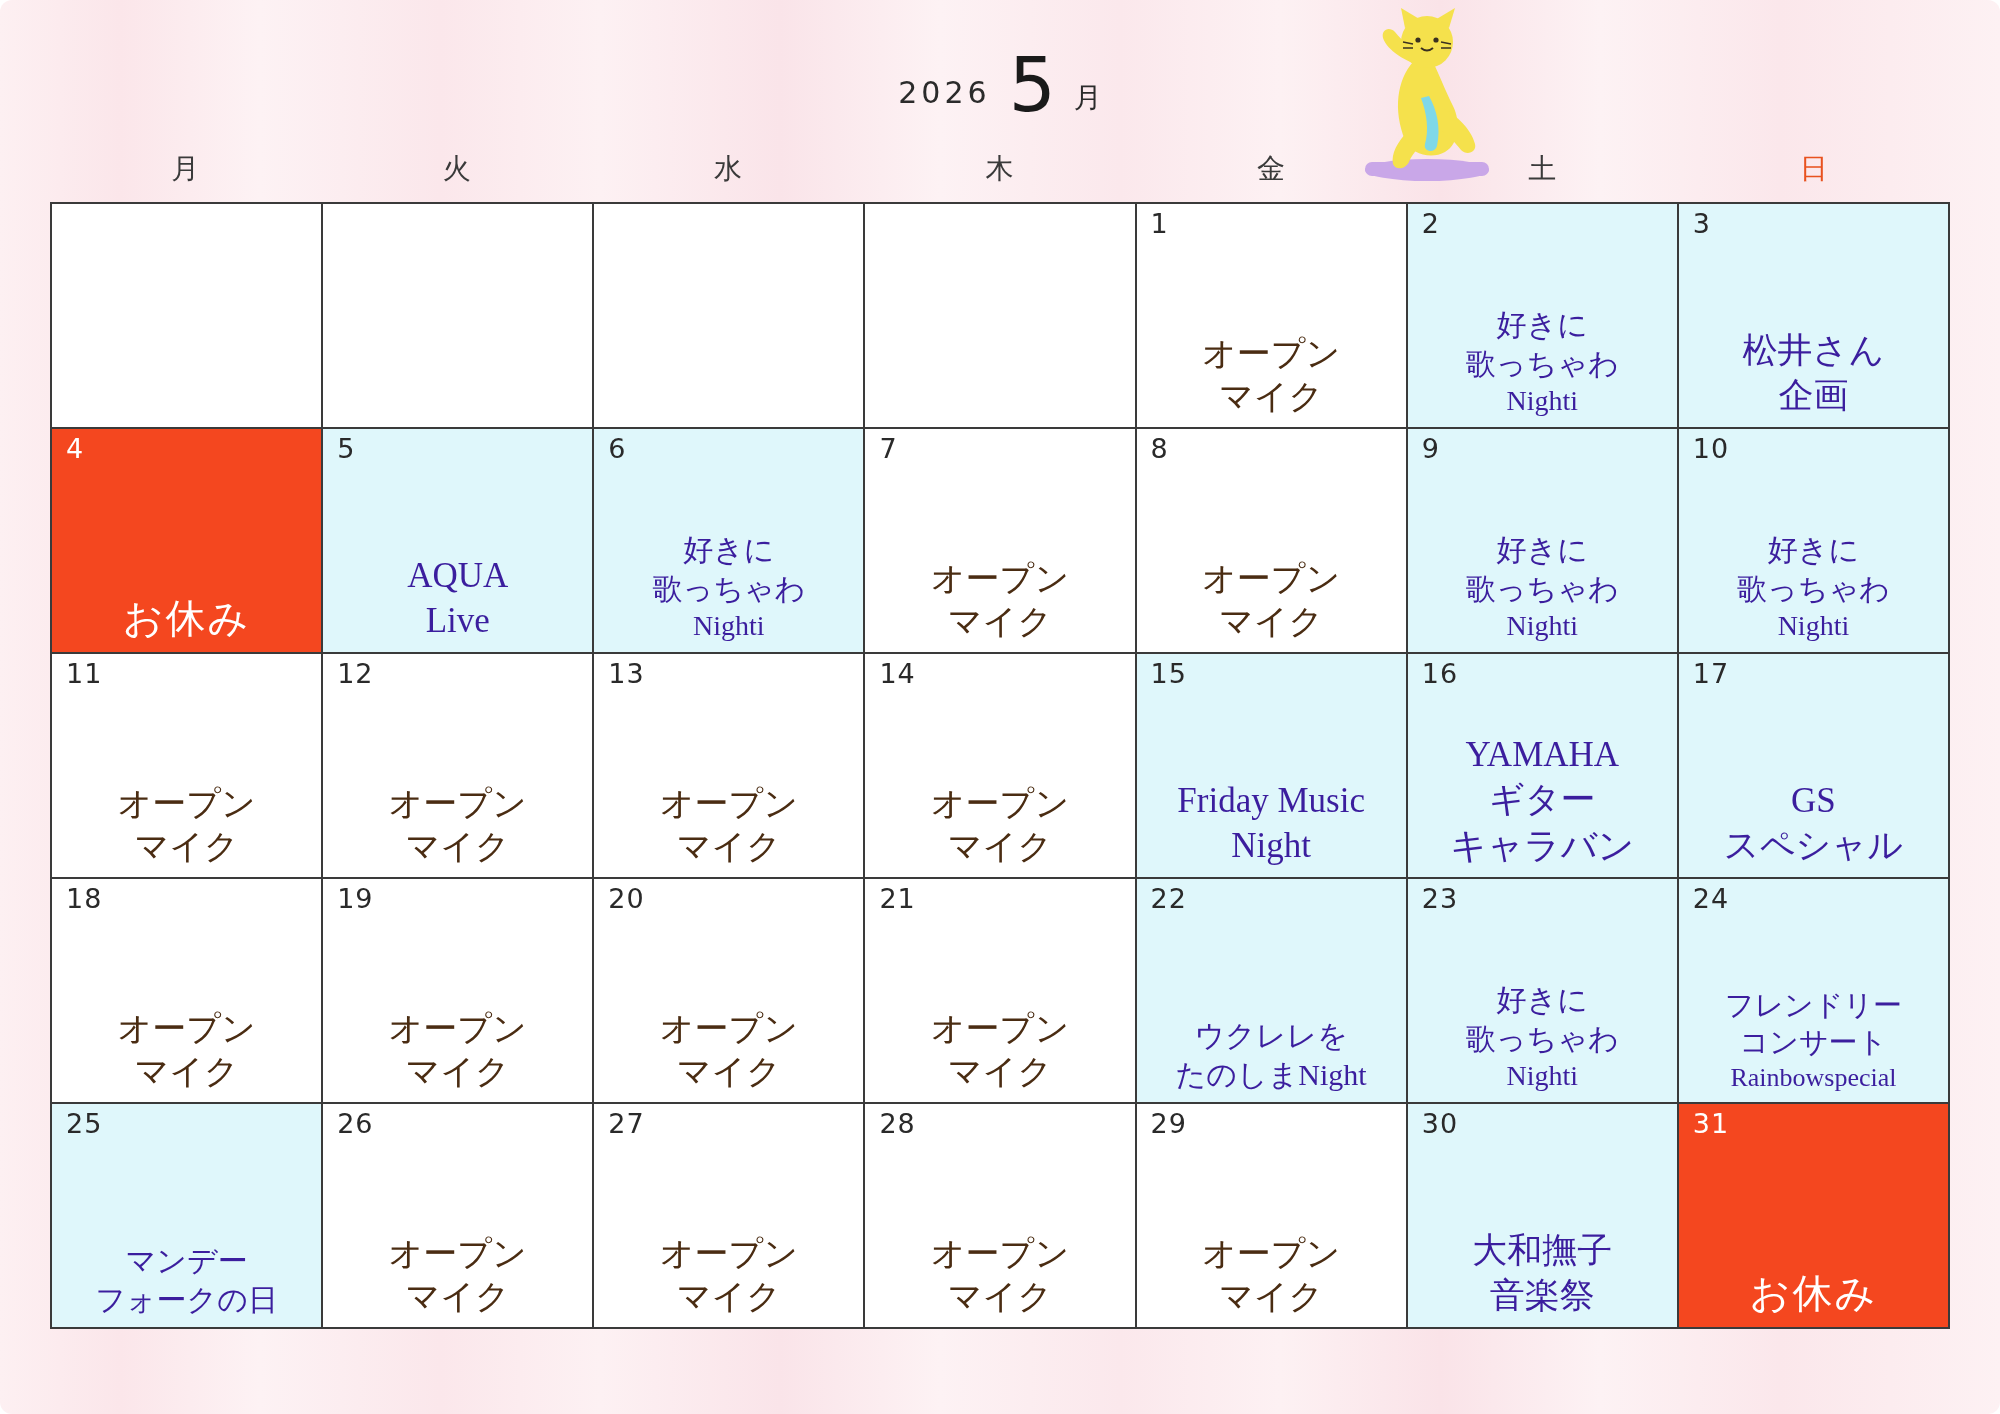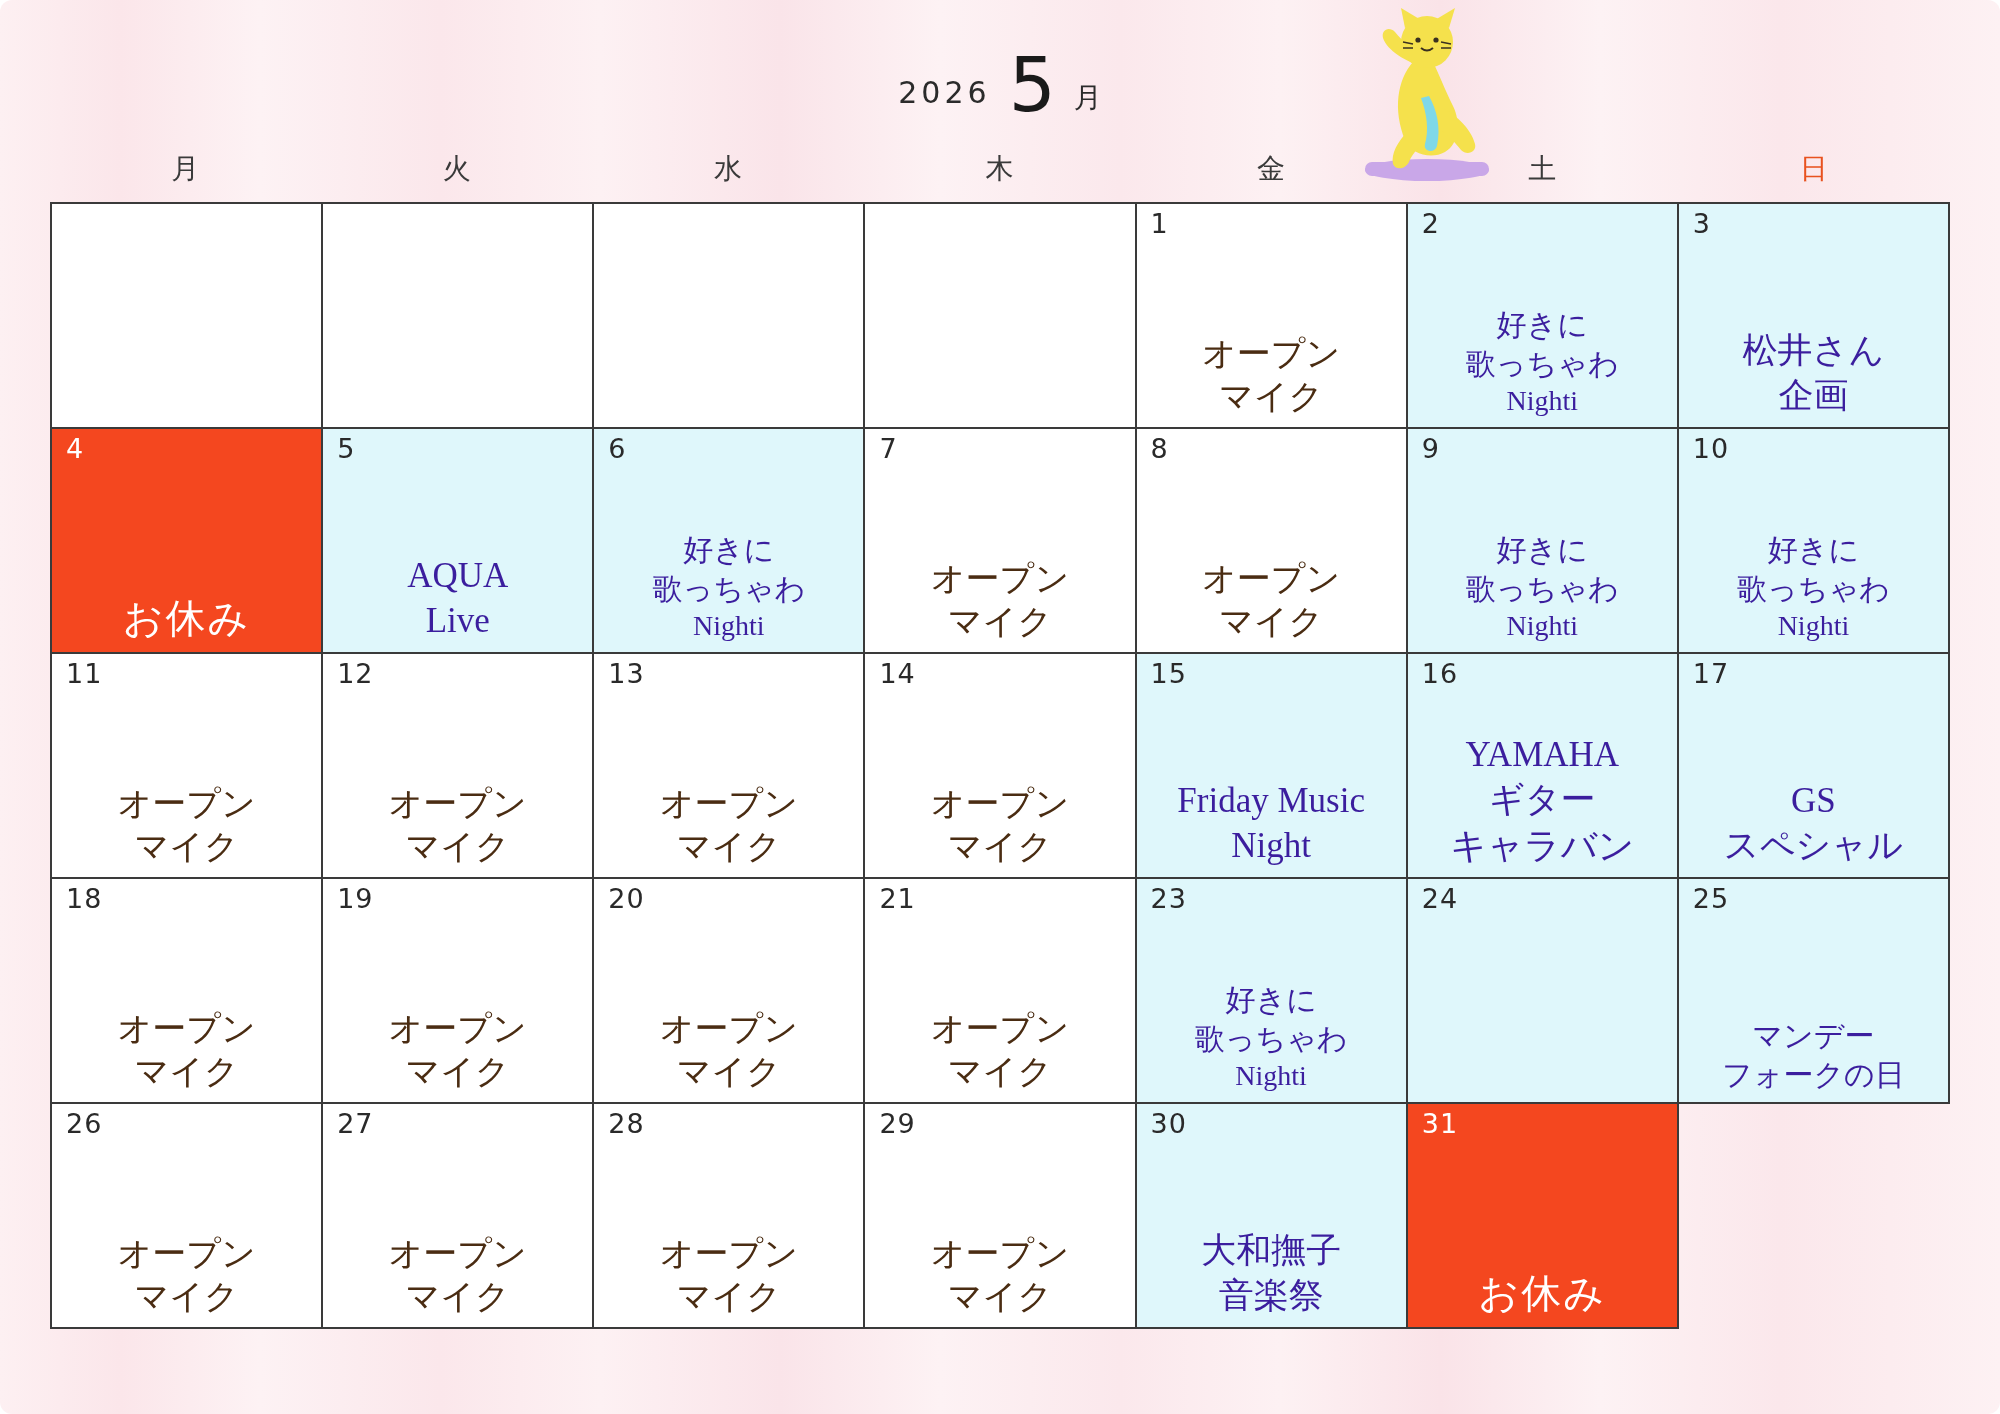--- a/index.html
+++ b/index.html
@@ -372,29 +372,41 @@
         </div>
       </div>
       <div class="cell blank">
         <div class="daynum">21</div>
         <div class="entry">
           <span class="ln brown sans sz-34">オープン</span>
           <span class="ln brown sans sz-34">マイク</span>
         </div>
       </div>
       <div class="cell cyan">
+        <div class="daynum">22</div>
+        <div class="entry">
+          <span class="ln purple sz-30">ウクレレを</span>
+          <span class="ln purple sz-30">たのしまNight</span>
+        </div>
+      </div>
+      <div class="cell cyan">
         <div class="daynum">23</div>
         <div class="entry">
           <span class="ln purple sz-30">好きに</span>
           <span class="ln purple sz-30">歌っちゃわ</span>
           <span class="ln purple sz-28">Nighti</span>
         </div>
       </div>
       <div class="cell cyan">
         <div class="daynum">24</div>
+        <div class="entry">
+          <span class="ln purple sz-29">フレンドリー</span>
+          <span class="ln purple sz-29">コンサート</span>
+          <span class="ln purple sz-26">Rainbowspecial</span>
+        </div>
       </div>
       <div class="cell cyan">
         <div class="daynum">25</div>
         <div class="entry">
           <span class="ln purple sz-30">マンデー</span>
           <span class="ln purple sz-30">フォークの日</span>
         </div>
       </div>
       <div class="cell blank">
         <div class="daynum">26</div>

